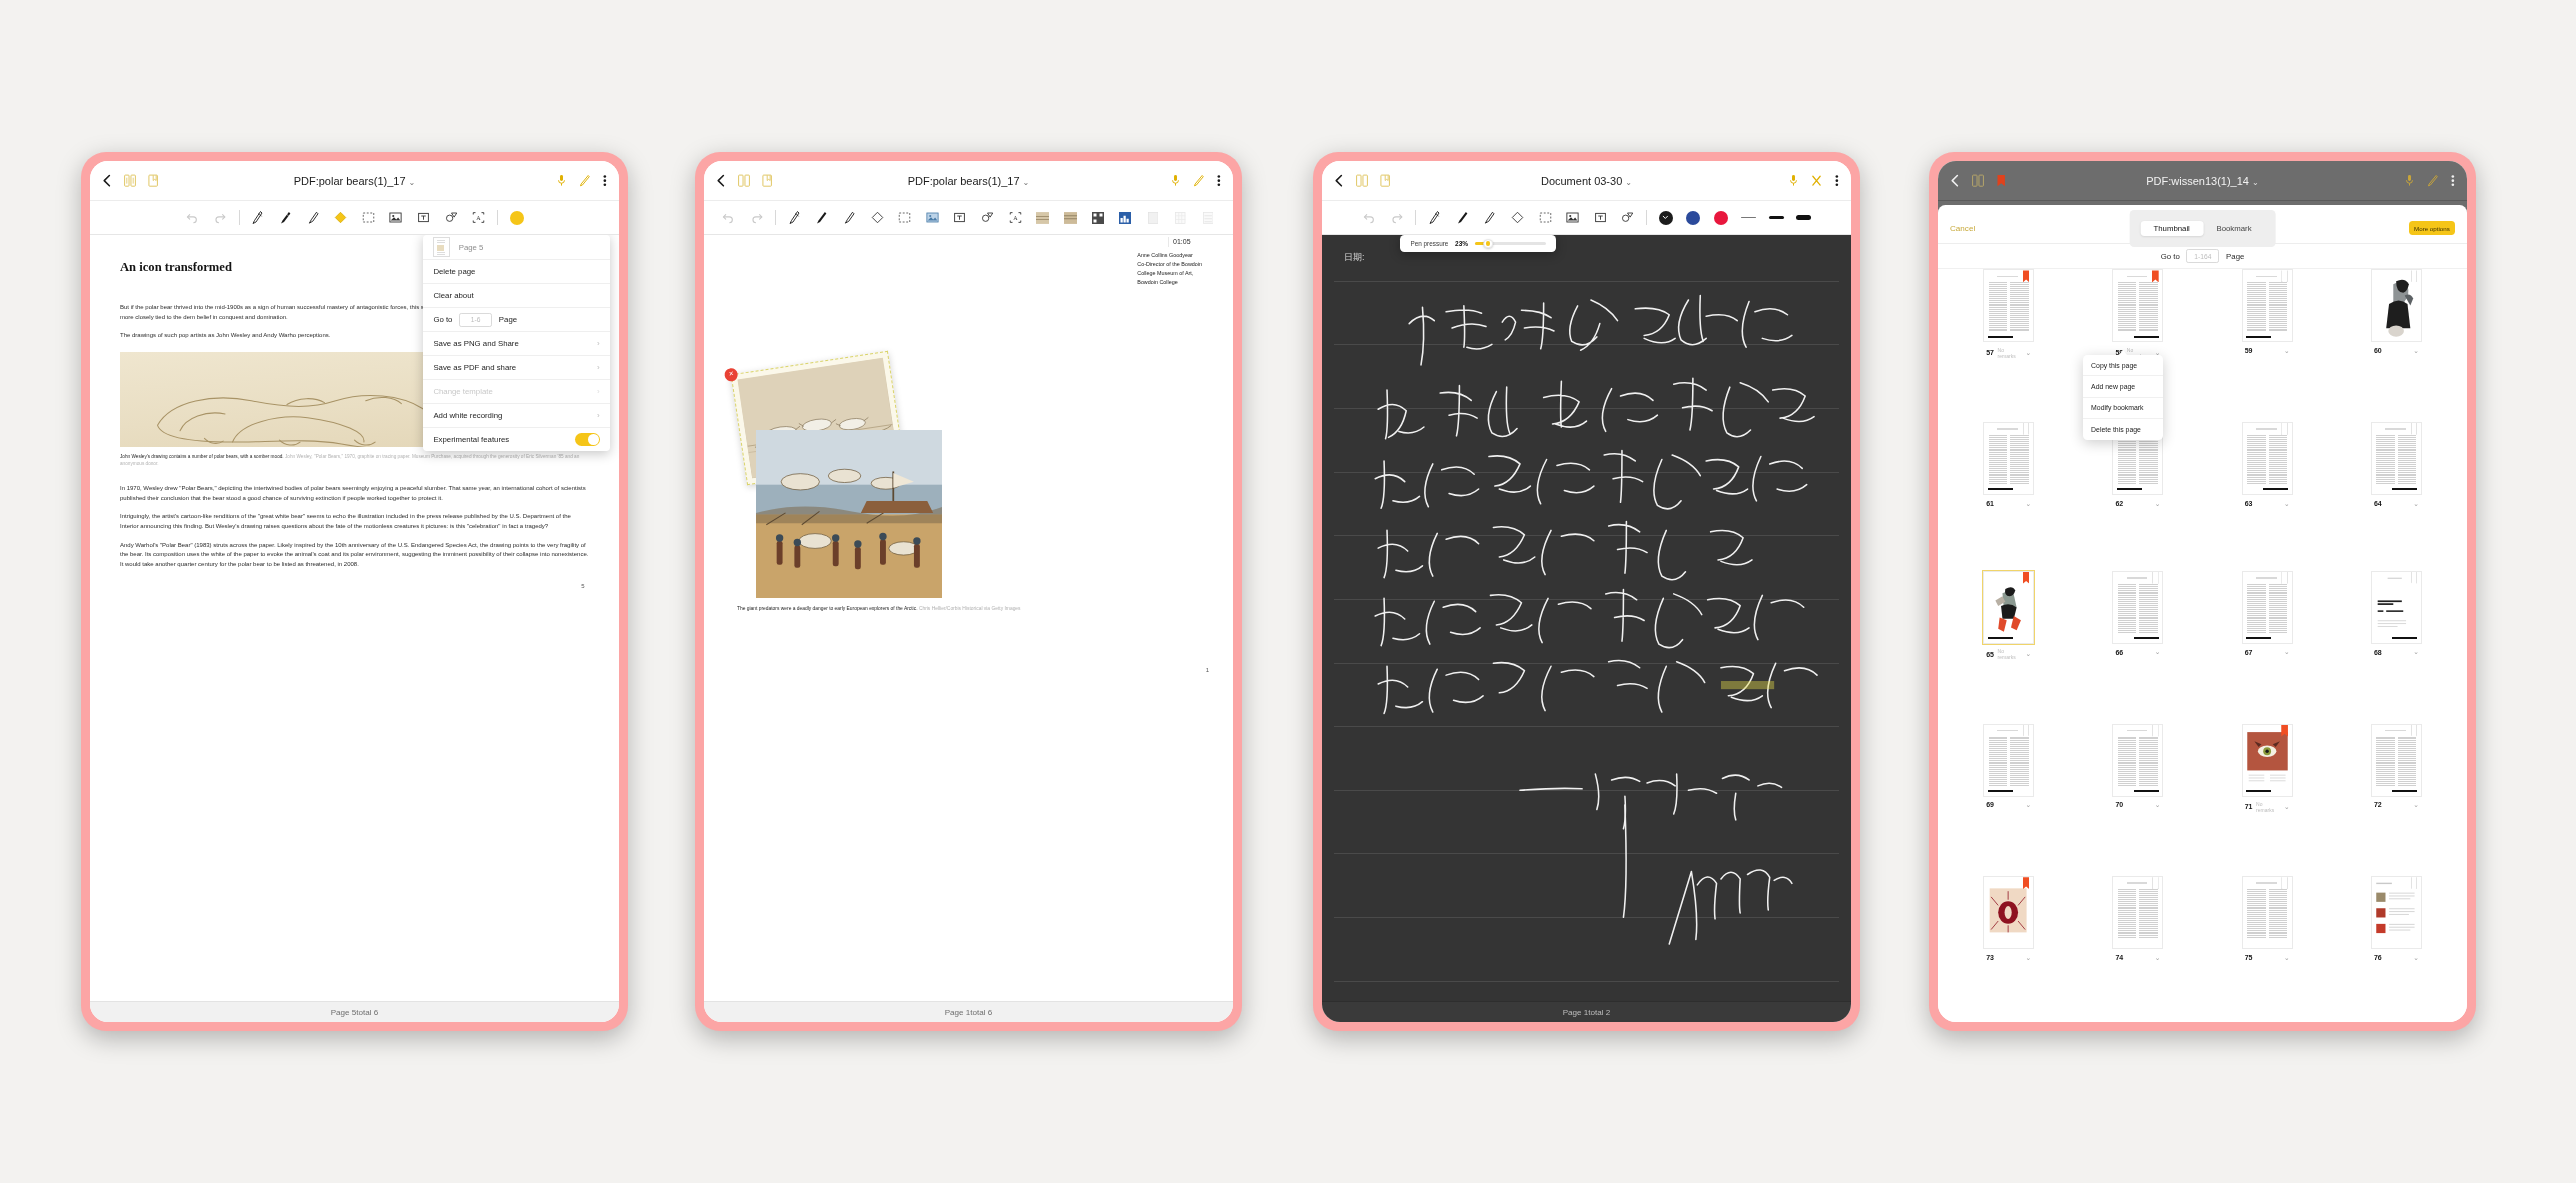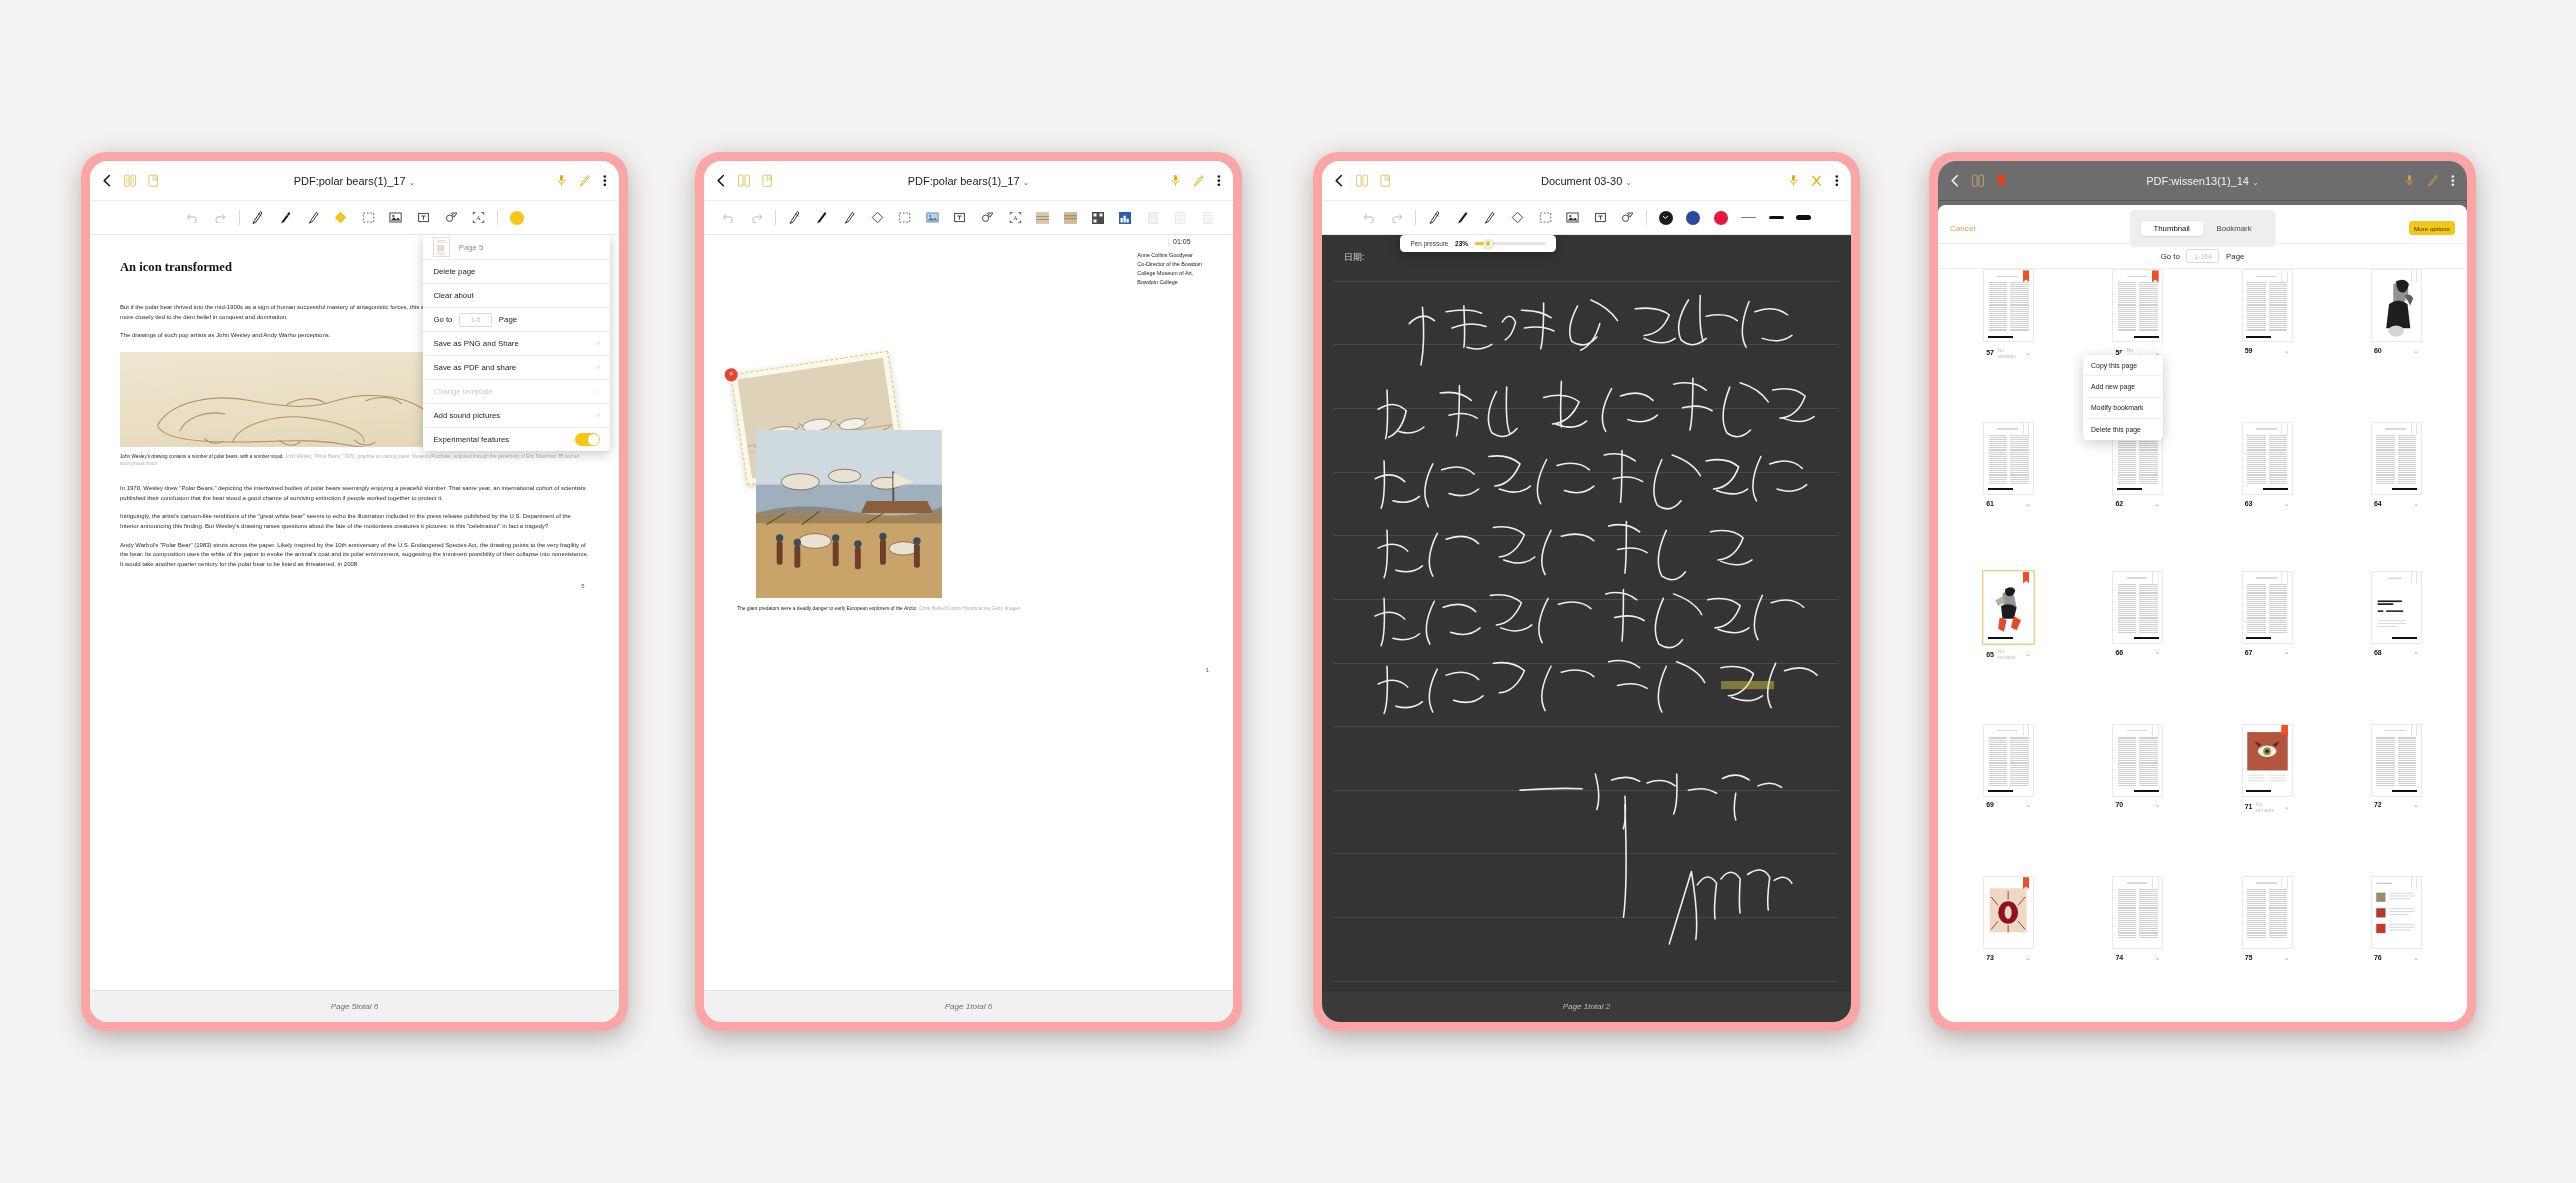--- a/index.html
+++ b/index.html
@@ -79,27 +79,26 @@
     background: #f0f0f0;
     overflow: hidden;
   }
   .page-sheet {
     position: absolute; inset: 0;
     background: #fff;
     overflow: hidden;
   }
   .statusbar {
     position: absolute; left: 0; right: 0; bottom: 0;
-    height: 32px;
+    height: 21px;
     background: #f1f1f1;
     color: #6f6f6f;
     font-size: 8.1px;
     display: flex; align-items: center; justify-content: center;
     border-top: 0.7px solid #e3e3e3;
-    font-style: italic;
   }
   .statusbar.dark-sb { background: #3a3a3a; color: #bdbdbd; border-top-color:#2e2e2e; }
 
   
   .article { padding: 25px 30px 0 30px; }
   .art-h1 {
     font-family: "Liberation Serif", serif;
     font-weight: bold;
     font-size: 12.6px;
     color: #141414;
@@ -602,21 +601,21 @@
           </div>
           <div class="mi">
             <span>Save as PDF and share</span>
             <span class="chev">›</span>
           </div>
           <div class="mi disabled">
             <span>Change template</span>
             <span class="chev">›</span>
           </div>
           <div class="mi">
-            <span>Add sound pictures</span>
+            <span>Add white recording</span>
             <span class="chev">›</span>
           </div>
           <div class="mi">
             <span>Experimental features</span>
             <span class="switch"></span>
           </div>
         </div>
       </div>
 
       <div class="statusbar">Page 5total 6</div>

